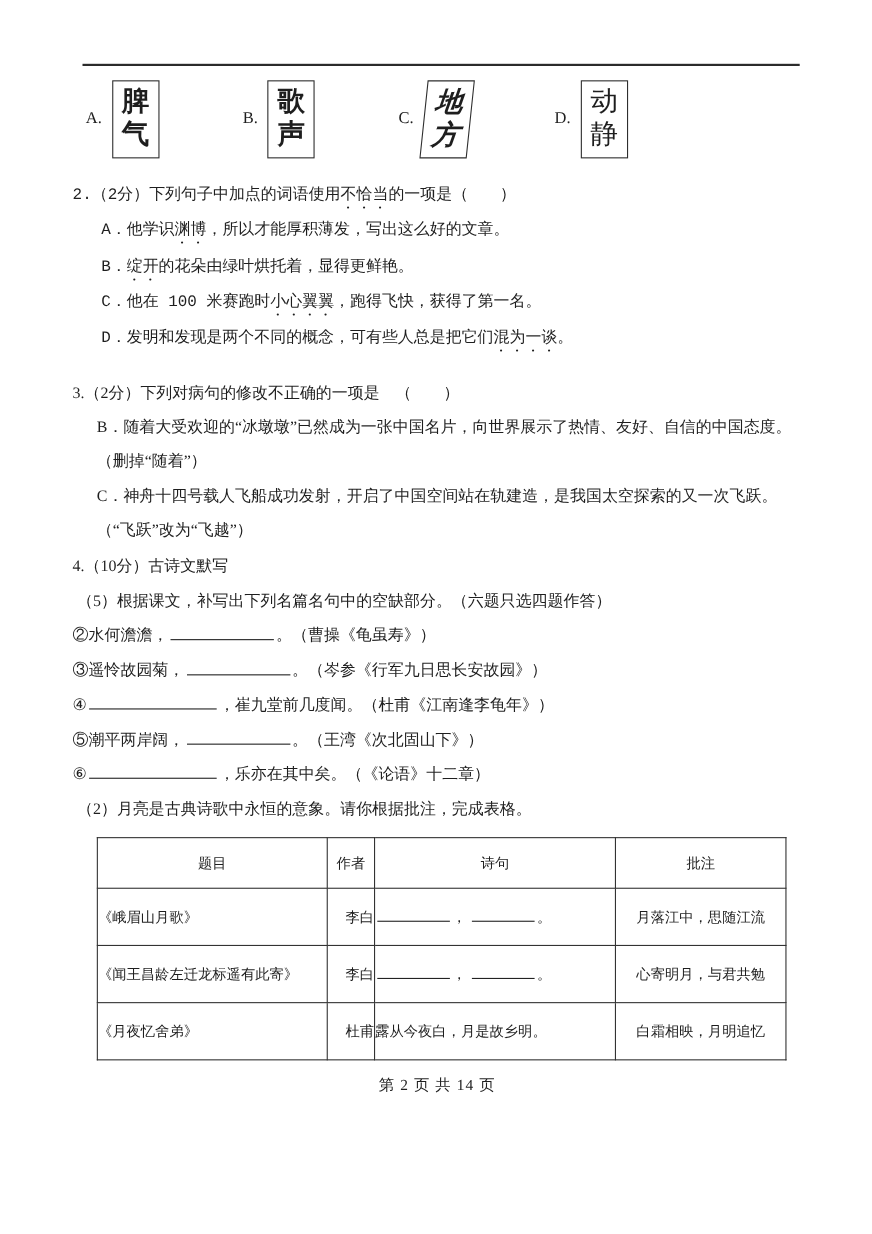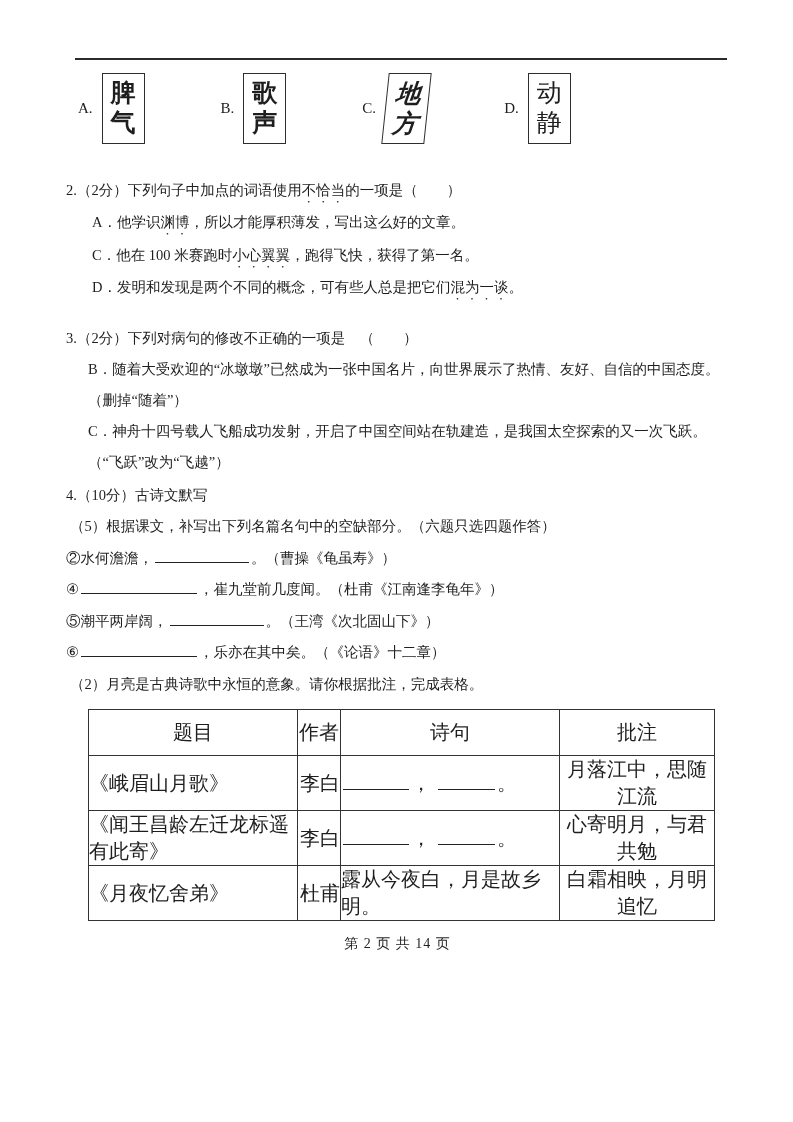--- a/index.html
+++ b/index.html
@@ -29,21 +29,21 @@
     display:flex; flex-direction:column; justify-content:center; align-items:center;
     font-size: 25px; line-height: 1.2;
   }
   .cbox span { display:block; }
   .style-a { font-weight: 700; }
   .style-b { font-weight: 600; }
   .style-c { font-weight: 700; font-style: italic; transform: skewX(-6deg); }
   .style-d { font-weight: 500; }
 
   .qline { line-height: 32px; margin: 0; }
-  .q2 { margin-top: 24px; }
+  .q2 { margin-top: 12px; font-family: Liberation Mono, monospace; }
   .q2 .opt { padding-left: 26px; line-height: 32.5px; }
   .q3 { margin-top: 18px; }
   .q3 .qline { line-height: 32px; }
   .q3 .opt { padding-left: 22px; line-height: 31px; margin: 0; }
   .q4 { margin-top: 2px; }
   .q4 .qline, .q4 .fill { line-height: 31.5px; margin: 0; }
   .indent4 { padding-left: 4px; }
 
   .dot {
     -webkit-text-emphasis: filled dot;
@@ -61,21 +61,21 @@
   .w115 { width: 116px; }
   .w95  { width: 94px; }
   .w65  { width: 66px; }
   .w55  { width: 57px; }
 
   table.poem {
     border-collapse: collapse;
     table-layout: fixed;
     width: 626px;
     margin: 9px 0 0 22px;
-    font-size: 20px;
+    font-size: 13px;
   }
   table.poem th, table.poem td {
     border: 1.4px solid #333;
     font-weight: normal;
     padding: 0;
   }
   table.poem th { height: 46px; text-align: center; }
   table.poem td { height: 52px; }
   .col-title  { width: 209px; }
   .col-author { width: 43px; }
@@ -125,35 +125,37 @@
     <span class="cbox style-d">
       <span>动</span>
       <span>静</span>
     </span>
   </div>
 </div>
 
 <div class="q2">
   <p class="qline"><span>2.（2分）下列句子中加点的词语使用</span><span class="dot">不恰当</span><span>的一项是（　　）</span></p>
   <p class="qline opt"><span>A．</span><span>他学识</span><span class="dot">渊博</span><span>，所以才能厚积薄发，写出这么好的文章。</span></p>
+  <p class="qline opt"><span>B．</span><span></span><span class="dot">绽开</span><span>的花朵由绿叶烘托着，显得更鲜艳。</span></p>
   <p class="qline opt"><span>C．</span><span>他在 100 米赛跑时</span><span class="dot">小心翼翼</span><span>，跑得飞快，获得了第一名。</span></p>
   <p class="qline opt"><span>D．</span><span>发明和发现是两个不同的概念，可有些人总是把它们</span><span class="dot">混为一谈</span><span>。</span></p>
 </div>
 
 <div class="q3">
   <p class="qline">3.（2分）下列对病句的修改不正确的一项是　（　　）</p>
   <p class="opt"><span>B．</span><span>随着大受欢迎的“冰墩墩”已然成为一张中国名片，向世界展示了热情、友好、自信的中国态度。（删掉“随着”）</span></p>
   <p class="opt"><span>C．</span><span>神舟十四号载人飞船成功发射，开启了中国空间站在轨建造，是我国太空探索的又一次飞跃。（“飞跃”改为“飞越”）</span></p>
 </div>
 
 <div class="q4">
   <p class="qline">4.（10分）古诗文默写</p>
   <p class="qline indent4">（5）根据课文，补写出下列名篇名句中的空缺部分。（六题只选四题作答）</p>
 
   <p class="fill"><span>②</span><span>水何澹澹，</span><span class="blank w95"></span><span>。（曹操《龟虽寿》）</span></p>
+  <p class="fill"><span>③</span><span>遥怜故园菊，</span><span class="blank w95"></span><span>。（岑参《行军九日思长安故园》）</span></p>
   <p class="fill"><span>④</span><span></span><span class="blank w115"></span><span>，崔九堂前几度闻。（杜甫《江南逢李龟年》）</span></p>
   <p class="fill"><span>⑤</span><span>潮平两岸阔，</span><span class="blank w95"></span><span>。（王湾《次北固山下》）</span></p>
   <p class="fill"><span>⑥</span><span></span><span class="blank w115"></span><span>，乐亦在其中矣。（《论语》十二章）</span></p>
 
   <p class="qline indent4">（2）月亮是古典诗歌中永恒的意象。请你根据批注，完成表格。</p>
 
   <table class="poem">
     <colgroup>
       <col class="col-title">
         <col class="col-author">

